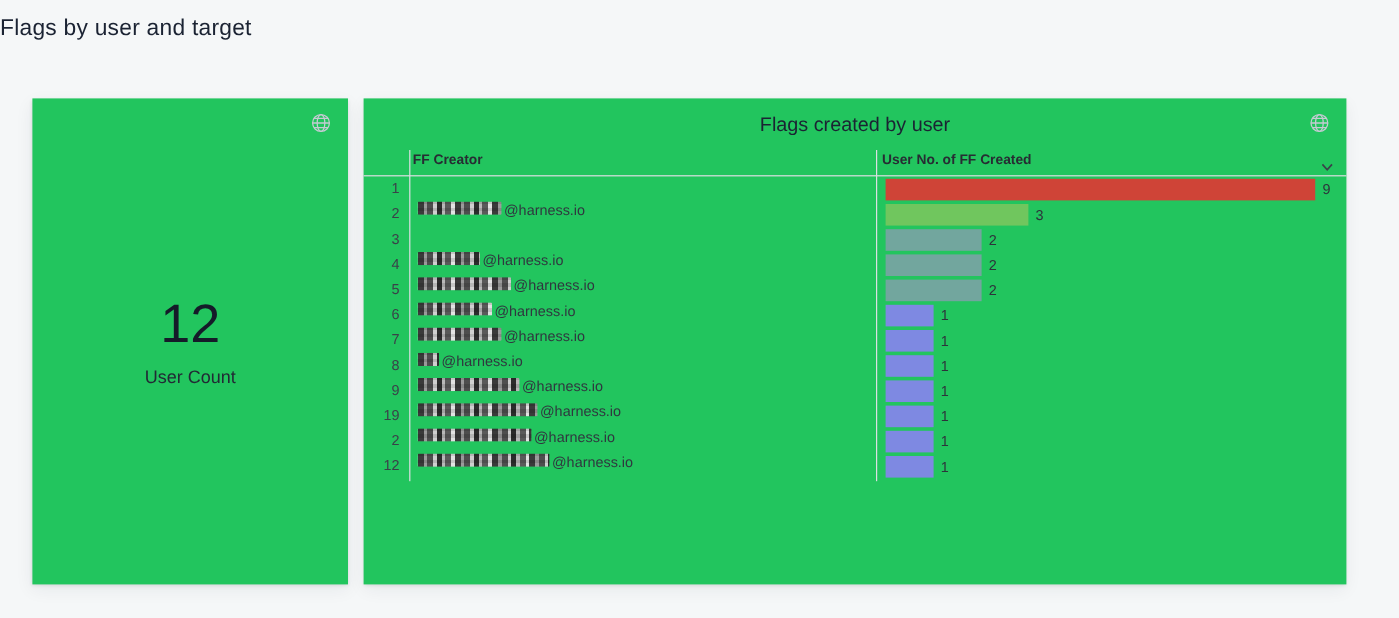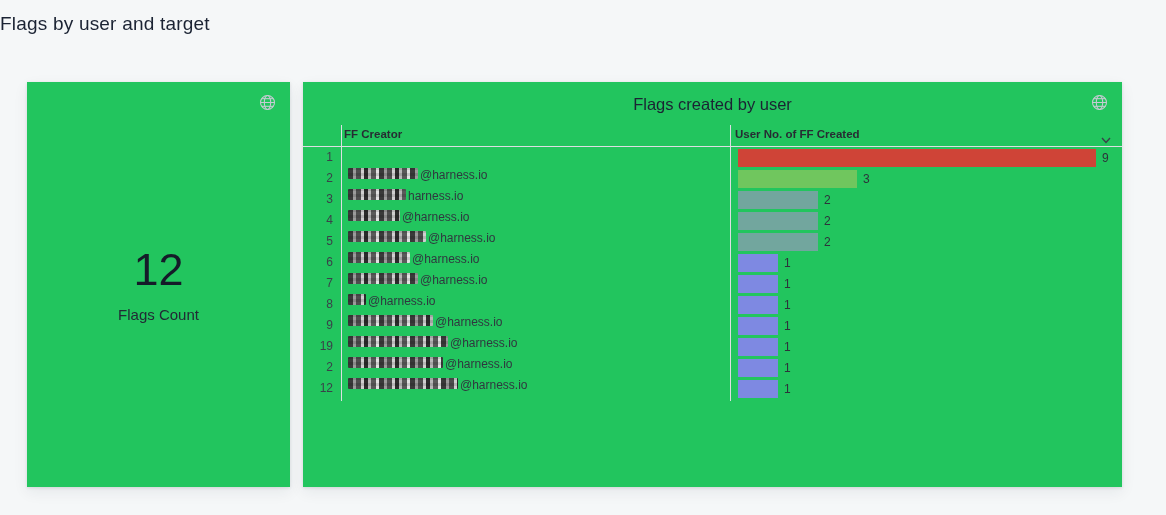--- a/index.html
+++ b/index.html
@@ -72,21 +72,21 @@
     <svg viewBox="0 0 16 16" width="17" height="17" fill="none" stroke="#c5cbd3" stroke-width="1">
       <circle cx="8" cy="8" r="6.6"></circle>
       <ellipse cx="8" cy="8" rx="3" ry="6.6"></ellipse>
       <line x1="1.4" y1="8" x2="14.6" y2="8"></line>
       <line x1="2.3" y1="4.4" x2="13.7" y2="4.4"></line>
       <line x1="2.3" y1="11.6" x2="13.7" y2="11.6"></line>
     </svg>
   </span>
   <div class="stat-wrap">
     <div class="stat-value">12</div>
-    <div class="stat-label">Flags Count</div>
+    <div class="stat-label">User Count</div>
   </div>
 </div>
 
 <div class="card card-right">
   <span class="globe">
     <svg viewBox="0 0 16 16" width="17" height="17" fill="none" stroke="#c5cbd3" stroke-width="1">
       <circle cx="8" cy="8" r="6.6"></circle>
       <ellipse cx="8" cy="8" rx="3" ry="6.6"></ellipse>
       <line x1="1.4" y1="8" x2="14.6" y2="8"></line>
       <line x1="2.3" y1="4.4" x2="13.7" y2="4.4"></line>
@@ -125,24 +125,20 @@
           <span class="redact" style="width: 70px;"></span>
           <span>@harness.io</span>
         </div>
         <div class="barwrap">
           <div class="bar" style="width: 119px; background: rgb(112, 198, 94);"></div>
           <span class="barlabel">3</span>
         </div>
       </div>
       <div class="trow">
         <span class="rank">3</span>
-        <div class="creator">
-          <span class="redact" style="width: 58px;"></span>
-          <span>harness.io</span>
-        </div>
         <div class="barwrap">
           <div class="bar" style="width: 80px; background: rgb(114, 166, 158);"></div>
           <span class="barlabel">2</span>
         </div>
       </div>
       <div class="trow">
         <span class="rank">4</span>
         <div class="creator">
           <span class="redact" style="width: 52px;"></span>
           <span>@harness.io</span>

